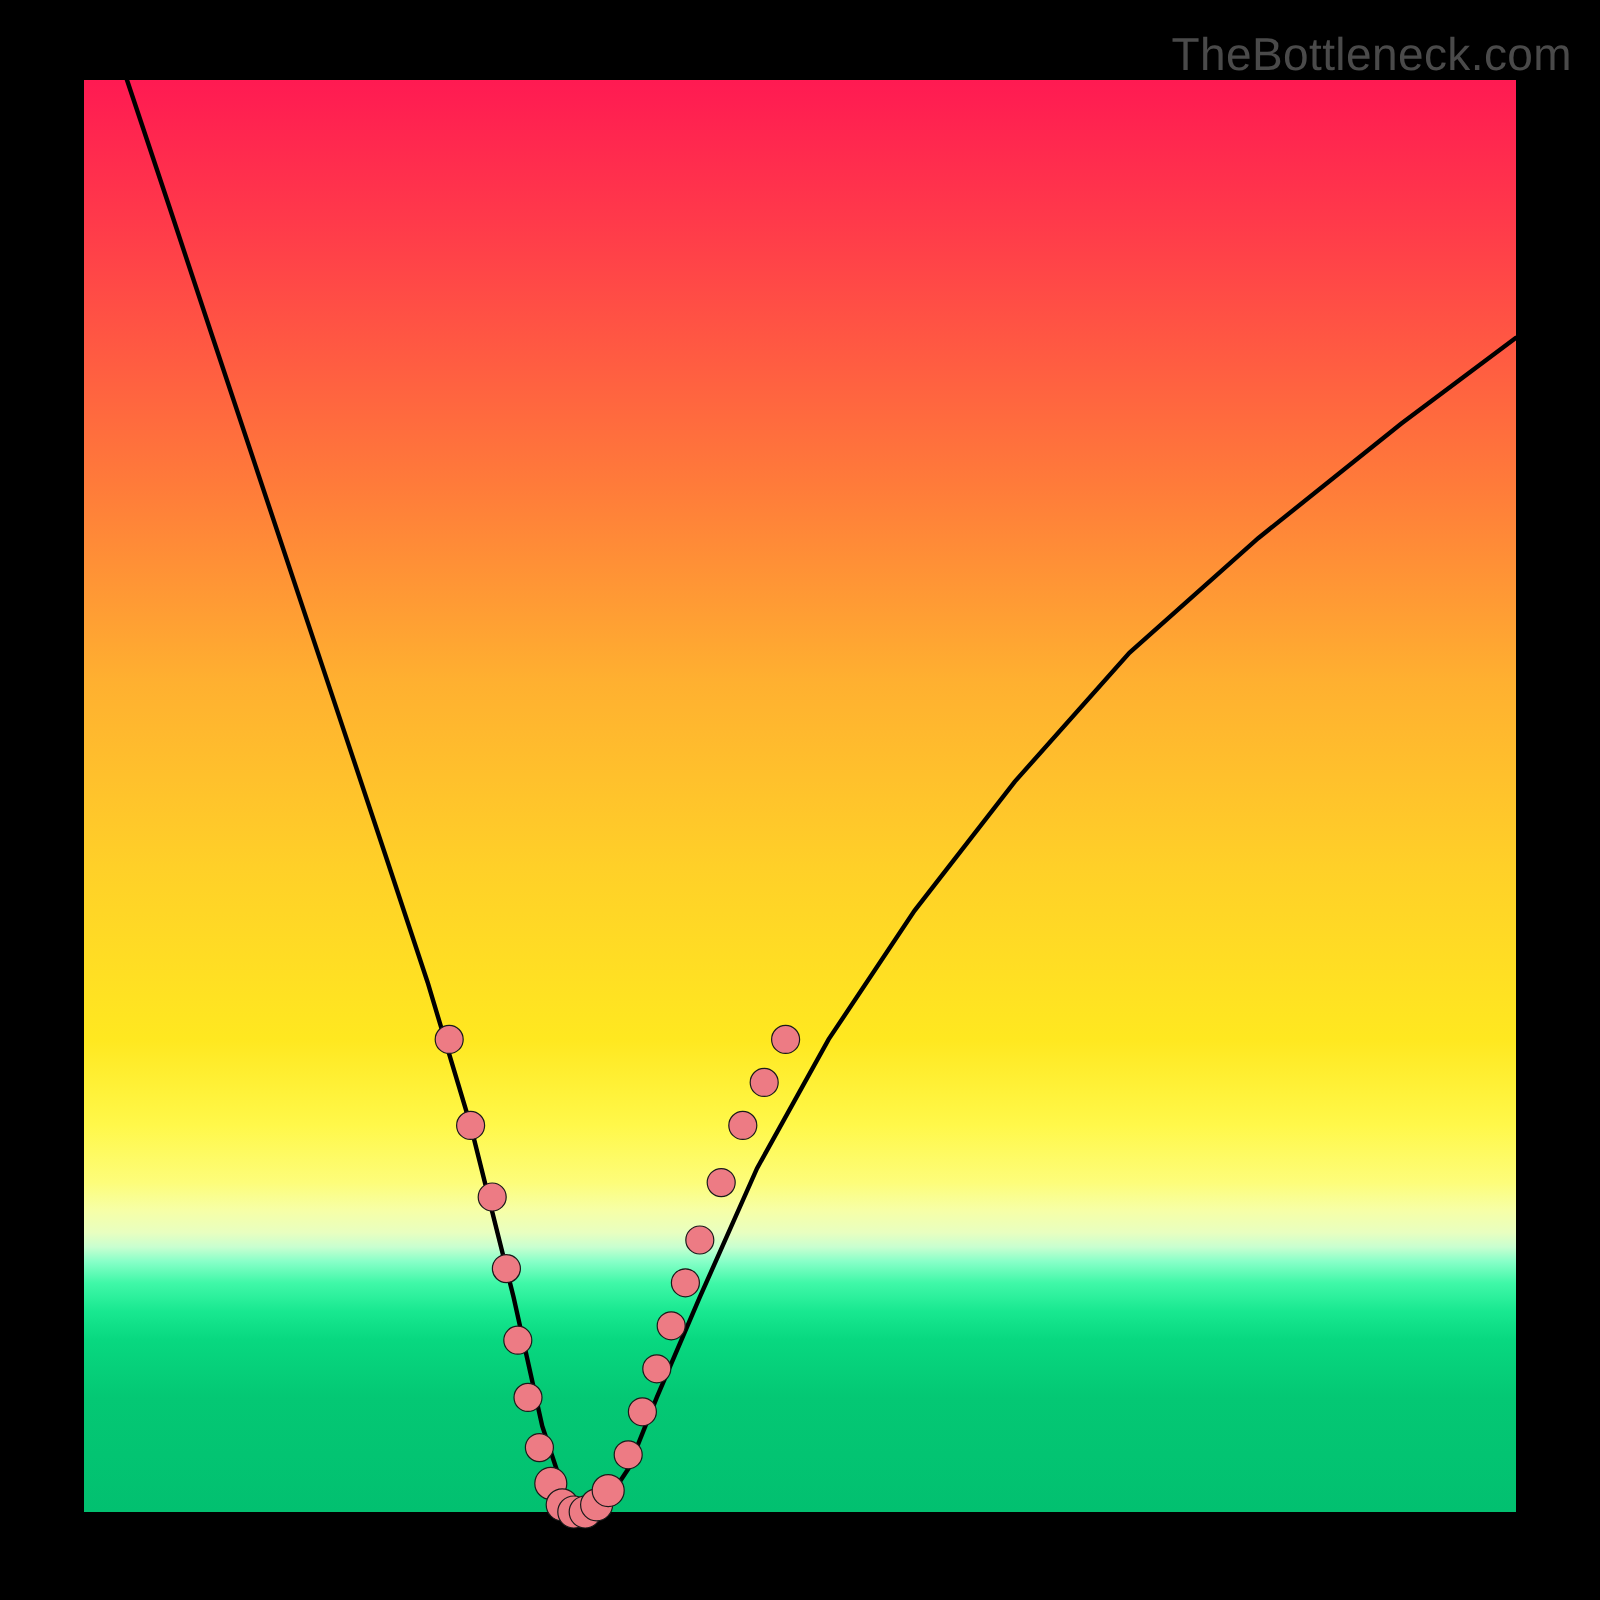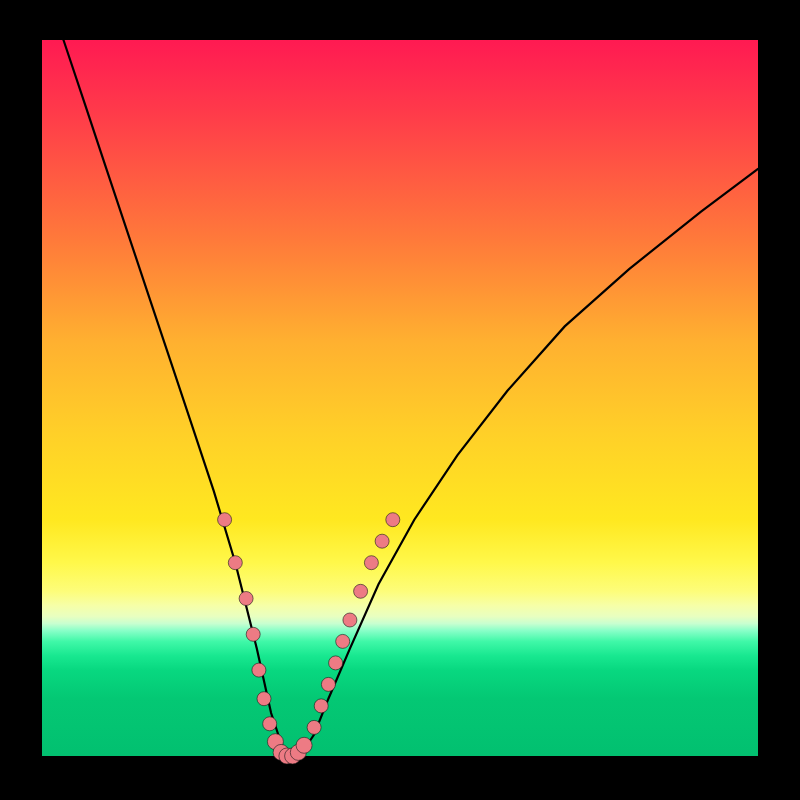--- a/index.html
+++ b/index.html
@@ -89,14 +89,15 @@
         <circle cx="293.6" cy="622.9" r="7" fill="#ed7b84" stroke="#1a1a1a" stroke-width="0.6"></circle>
         <circle cx="300.7" cy="601.4" r="7" fill="#ed7b84" stroke="#1a1a1a" stroke-width="0.6"></circle>
         <circle cx="307.9" cy="580.0" r="7" fill="#ed7b84" stroke="#1a1a1a" stroke-width="0.6"></circle>
         <circle cx="318.6" cy="551.3" r="7" fill="#ed7b84" stroke="#1a1a1a" stroke-width="0.6"></circle>
         <circle cx="329.4" cy="522.7" r="7" fill="#ed7b84" stroke="#1a1a1a" stroke-width="0.6"></circle>
         <circle cx="340.1" cy="501.2" r="7" fill="#ed7b84" stroke="#1a1a1a" stroke-width="0.6"></circle>
         <circle cx="350.8" cy="479.7" r="7" fill="#ed7b84" stroke="#1a1a1a" stroke-width="0.6"></circle>
       </g>
   </svg>
 
+  <div class="watermark">TheBottleneck.com</div>
 
 </div>
 
 </body></html>

